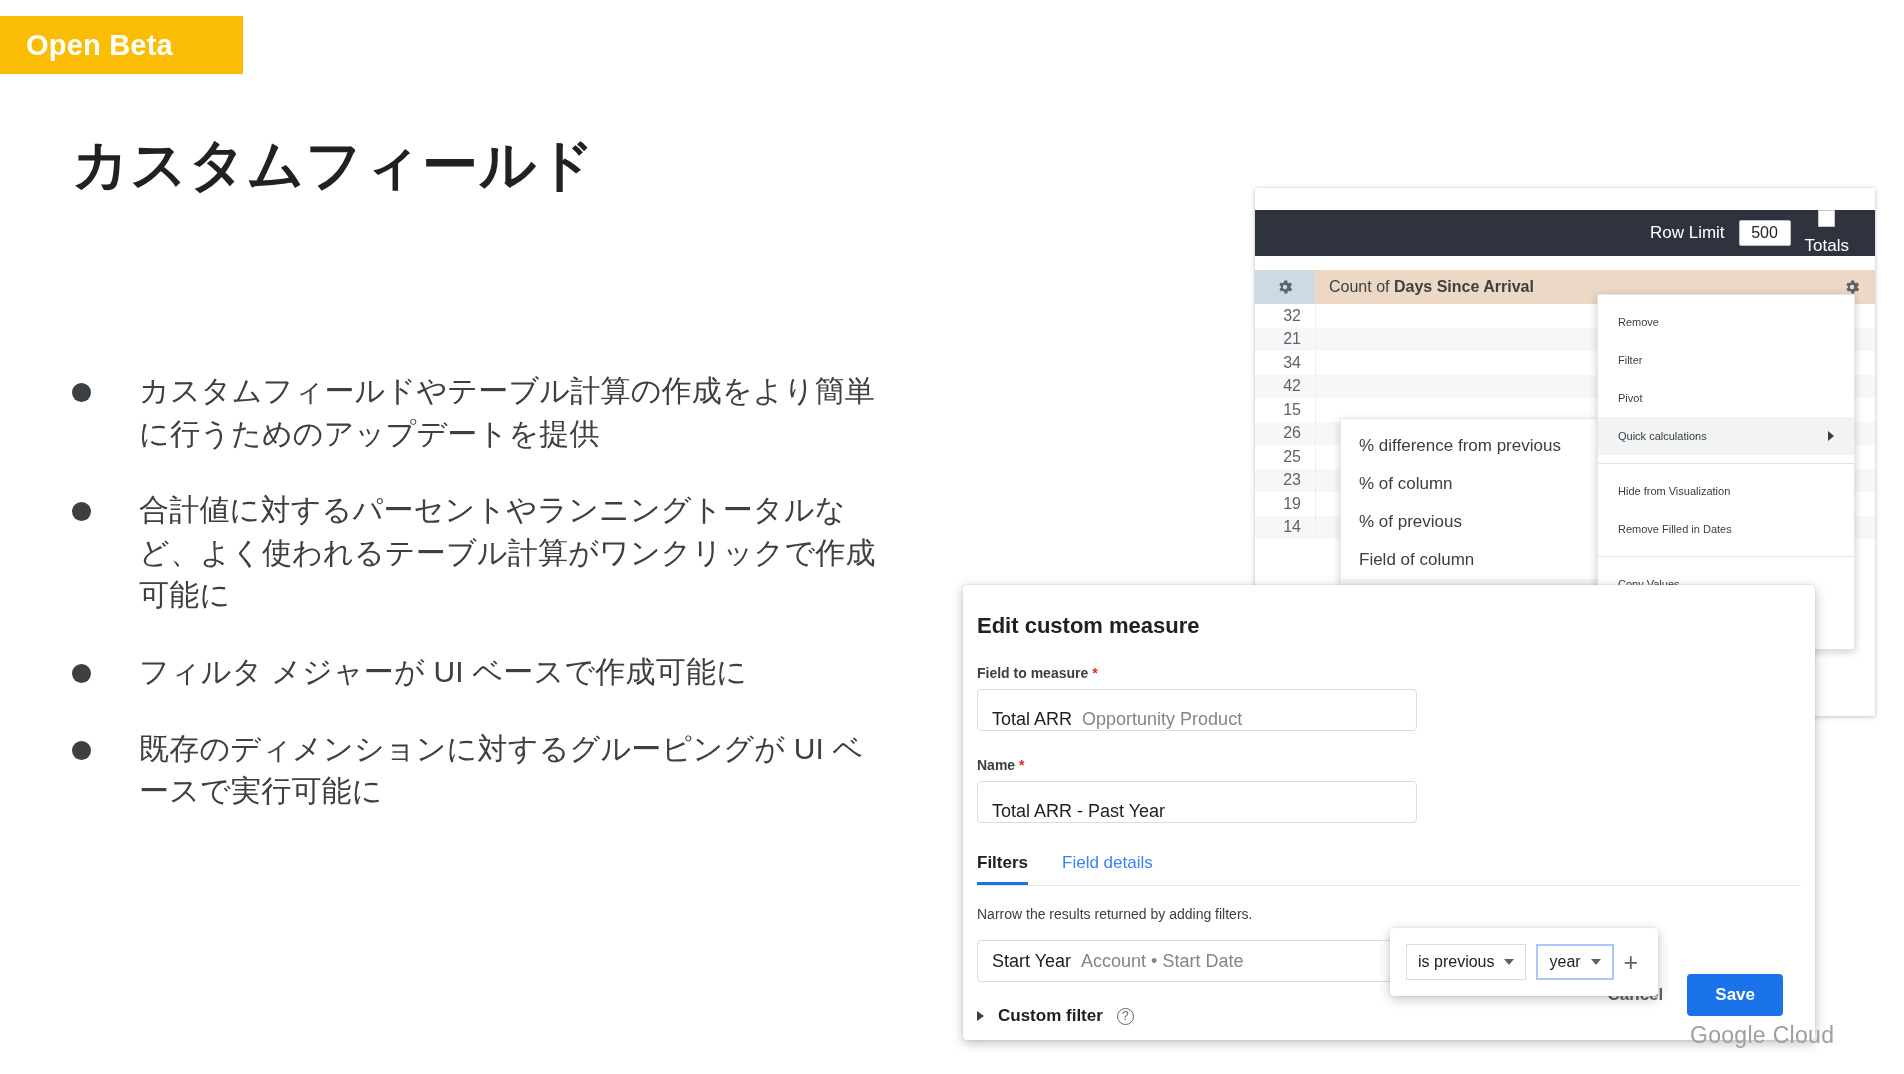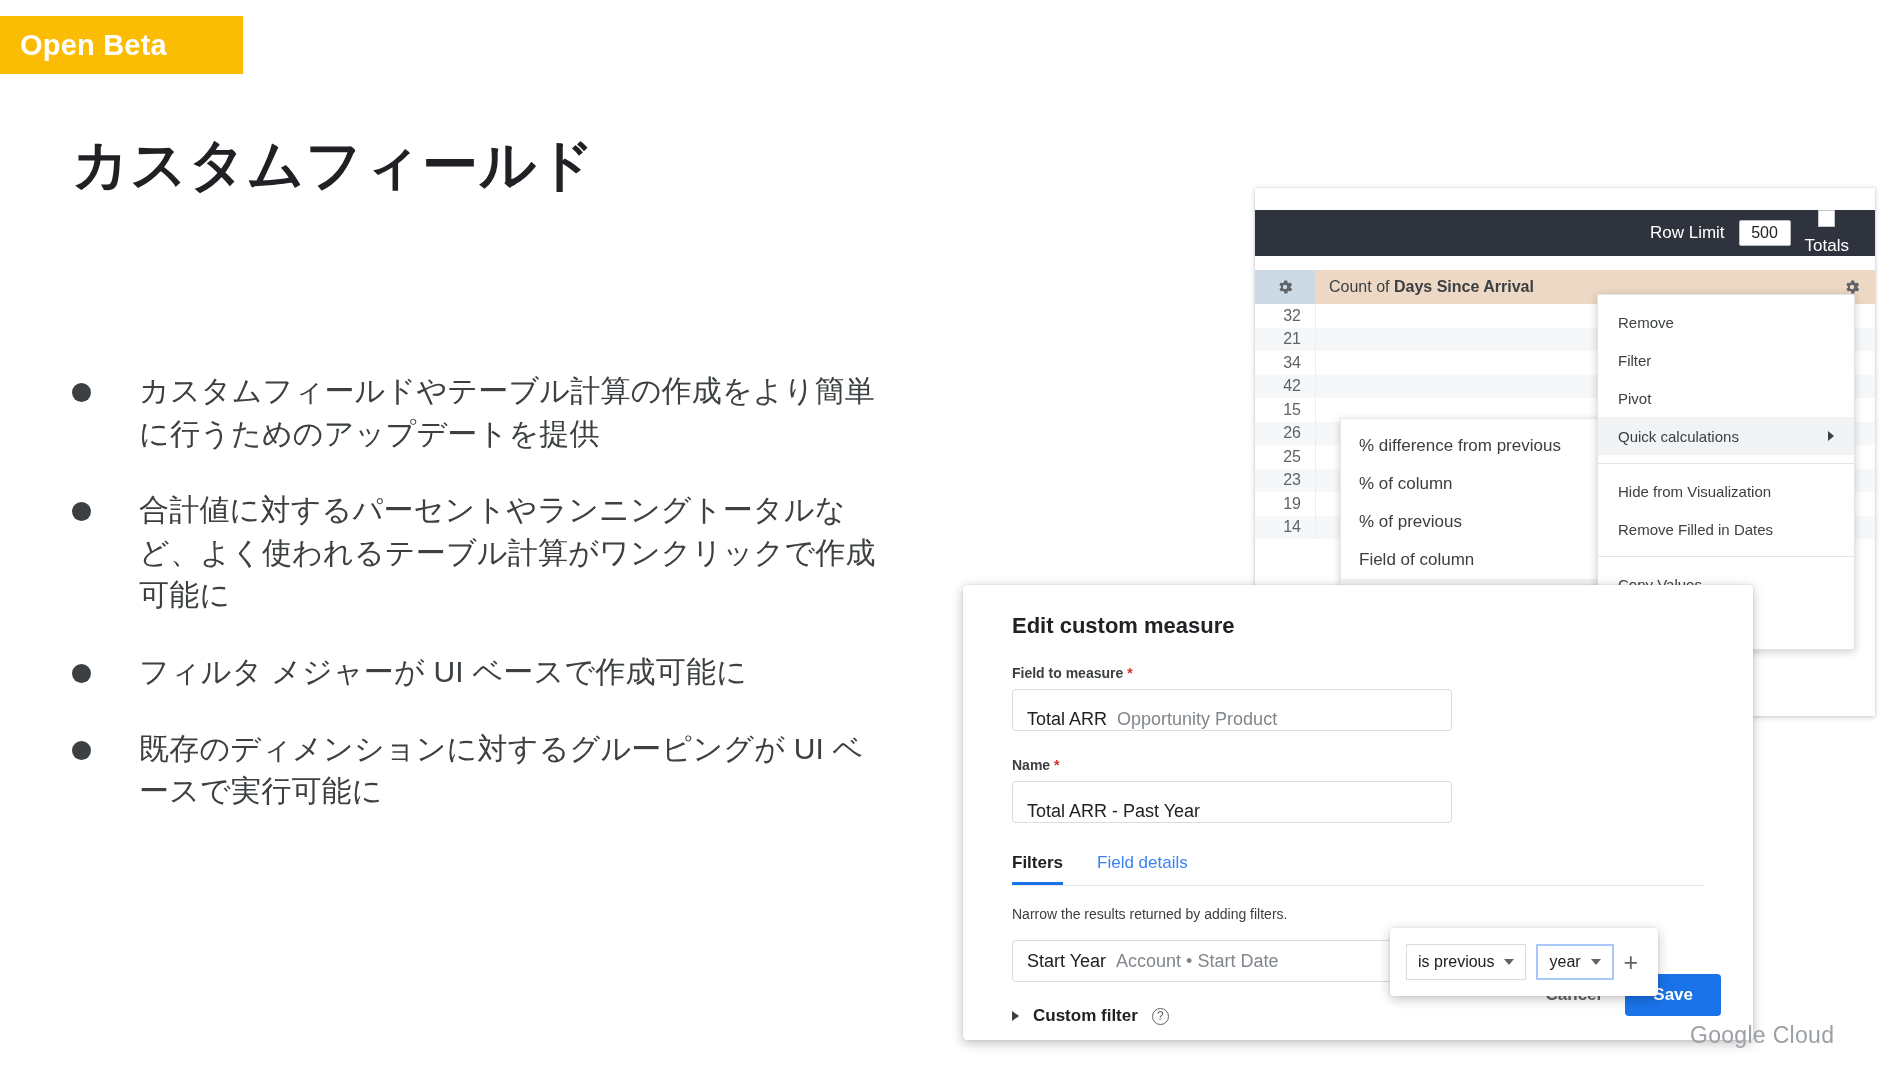--- a/index.html
+++ b/index.html
@@ -9,21 +9,21 @@
     font-family: "Liberation Sans", "DejaVu Sans", sans-serif;
     overflow: hidden;
   }
   .slide { position: relative; width: 1904px; height: 1074px; background:#fff; }
 
   
   .beta-badge {
     position: absolute; left: 0; top: 16px;
     width: 243px; height: 58px;
     background: #fbbc04;
-    display: flex; align-items: center; padding-left: 20px;
+    display: flex; align-items: center; padding-left: 26px;
     color: #ffffff; font-size: 29px; font-weight: bold; letter-spacing: .2px;
   }
   .slide-title {
     position: absolute; left: 72px; top: 128px;
     font-size: 56px; font-weight: bold; color: #202124;
     letter-spacing: 1px;
   }
   .bullets {
     position: absolute; left: 72px; top: 370px; width: 810px;
   }
@@ -85,21 +85,21 @@
     width: 60px; text-align: right; padding-right: 14px;
     font-size: 16px; color: #5f6368;
   }
   .grid-row .cell { flex: 1; border-left: 1px solid #eceef0; height: 100%; }
 
   
   .ctx-menu {
     left: 1597px; top: 294px; width: 258px;
     background: #fff; border: 1px solid #e3e4e6; border-radius: 2px;
     box-shadow: 0 2px 8px rgba(0,0,0,.20);
-    padding: 8px 0; font-size: 15px; color: #3c4043;
+    padding: 8px 0; font-size: 11px; color: #3c4043;
   }
   .ctx-item {
     height: 38px; display: flex; align-items: center;
     padding: 0 20px; justify-content: space-between;
   }
   .ctx-item.active { background: #f1f3f4; }
   .ctx-sep { height: 1px; background: #e3e4e6; margin: 8px 0; }
   .caret-right {
     width: 0; height: 0;
     border-top: 5px solid transparent; border-bottom: 5px solid transparent;
@@ -111,24 +111,24 @@
     left: 1340px; top: 418px; width: 258px;
     background: #fff; border: 1px solid #e8e9eb;
     box-shadow: 0 2px 8px rgba(0,0,0,.18);
     padding: 8px 0; font-size: 17px; color: #3c4043;
   }
   .sub-item { height: 38px; display: flex; align-items: center; padding: 0 18px; }
   .sub-item.active { background: #f1f3f4; }
 
   
   .dialog {
-    left: 963px; top: 585px; width: 790px; height: 455px;
+    left: 963px; top: 585px; width: 852px; height: 455px;
     background: #ffffff; border-radius: 4px;
     box-shadow: 0 3px 12px rgba(0,0,0,.26), 0 0 2px rgba(0,0,0,.14);
-    padding: 28px 49px;
+    padding: 28px 14px;
   }
   .dlg-title { font-size: 22px; font-weight: bold; color: #202124; }
   .fld-label {
     margin-top: 26px; font-size: 14px; font-weight: bold; color: #3c4043;
   }
   .req { color: #d93025; font-weight: bold; }
   .fld-box {
     margin-top: 8px; height: 42px; border: 1px solid #dadce0; border-radius: 4px;
     display: flex; align-items: flex-end; padding: 0 14px; gap: 10px;
     font-size: 18px; color: #202124; background: #fff;

